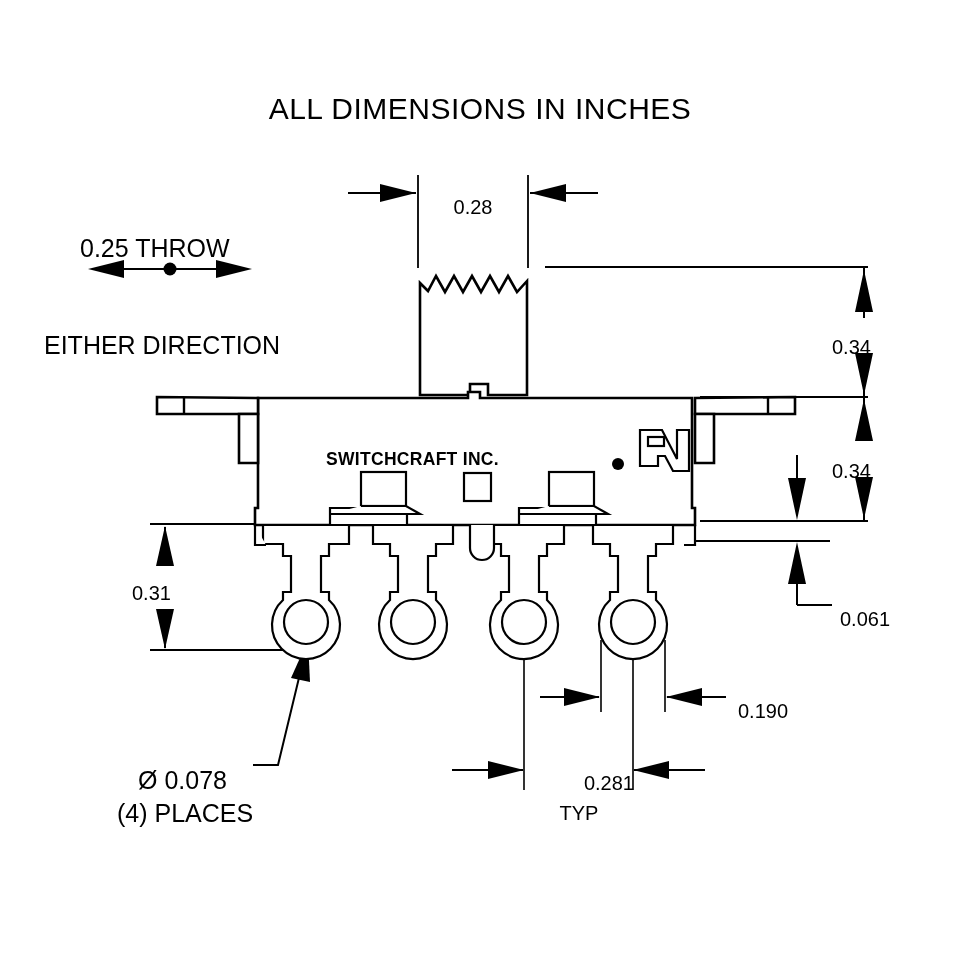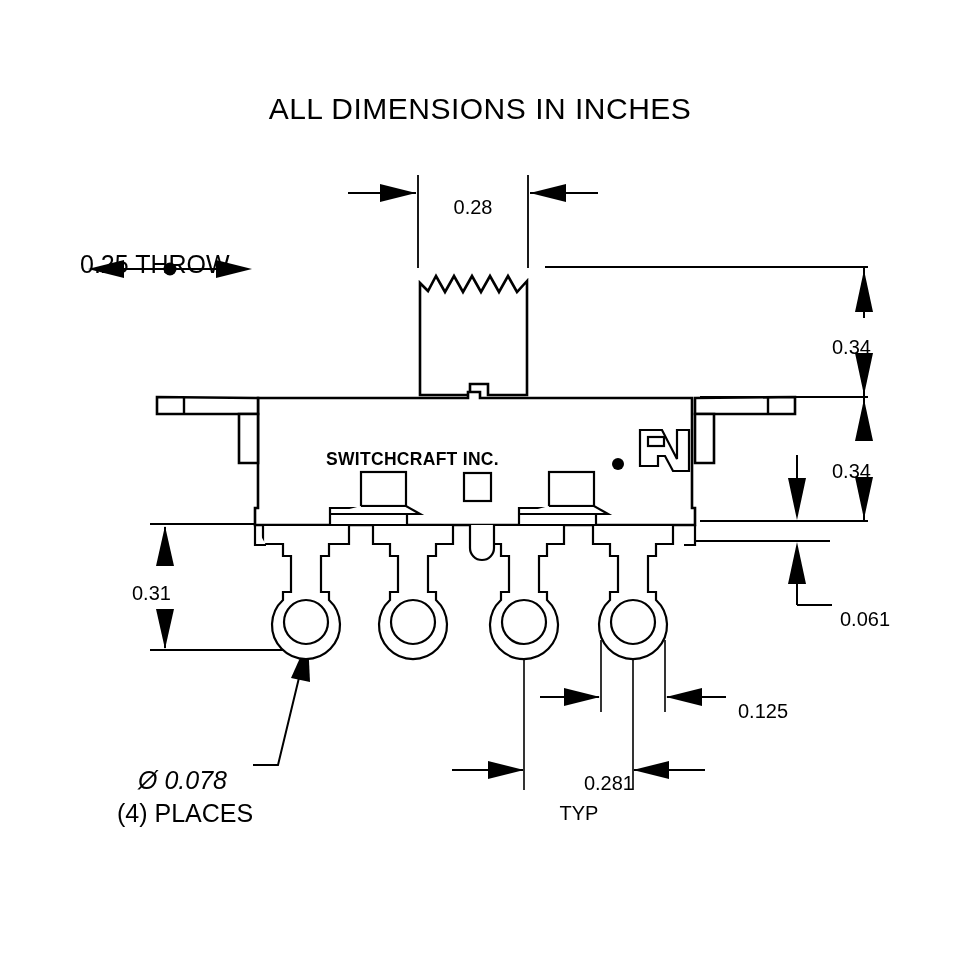--- a/index.html
+++ b/index.html
@@ -219,24 +219,27 @@
     </g>
 
   </svg>
 
   <div style="position:absolute;left:0;top:16px;width:848px;height:960px;padding-left:28px;">
 
     <div style="position:absolute;left:0;top:76px;width:960px;text-align:center;">
       <span class="title-txt">ALL DIMENSIONS IN INCHES</span>
     </div>
 
-    <div style="position:absolute;left:80px;top:218px;width:300px;margin-top:16px;">
+    <div style="position:absolute;left:80px;top:218px;width:300px;">
       <span class="note-txt">0.25 THROW</span>
     </div>
 
+    <div style="position:absolute;left:44px;top:315px;width:340px;">
+      <span class="note-txt">EITHER DIRECTION</span>
+    </div>
 
     <div style="position:absolute;left:418px;top:180px;width:110px;text-align:center;">
       <span class="dim-txt">0.28</span>
     </div>
 
     <div style="position:absolute;left:832px;top:320px;width:100px;">
       <span class="dim-txt">0.34</span>
     </div>
 
     <div style="position:absolute;left:832px;top:444px;width:100px;">
@@ -245,31 +248,31 @@
 
     <div style="position:absolute;left:132px;top:566px;width:100px;">
       <span class="dim-txt">0.31</span>
     </div>
 
     <div style="position:absolute;left:840px;top:592px;width:120px;">
       <span class="dim-txt">0.061</span>
     </div>
 
     <div style="position:absolute;left:738px;top:684px;width:120px;">
-      <span class="dim-txt">0.125</span>
+      <span class="dim-txt">0.190</span>
     </div>
 
     <div style="position:absolute;left:524px;top:756px;width:110px;text-align:right;">
       <span class="dim-txt">0.281</span>
     </div>
     <div style="position:absolute;left:524px;top:786px;width:110px;text-align:center;">
       <span class="dim-txt">TYP</span>
     </div>
 
-    <div style="position:absolute;left:138px;top:750px;width:240px;font-style:italic;">
+    <div style="position:absolute;left:138px;top:750px;width:240px;">
       <span class="note-txt">Ø 0.078</span>
     </div>
     <div style="position:absolute;left:70px;top:783px;width:260px;margin-left:47px;">
       <span class="note-txt">(4) PLACES</span>
     </div>
 
     <div style="position:absolute;left:326px;top:433px;width:360px;">
       <span class="body-txt2">SWITCHCRAFT INC.</span>
     </div>
 

